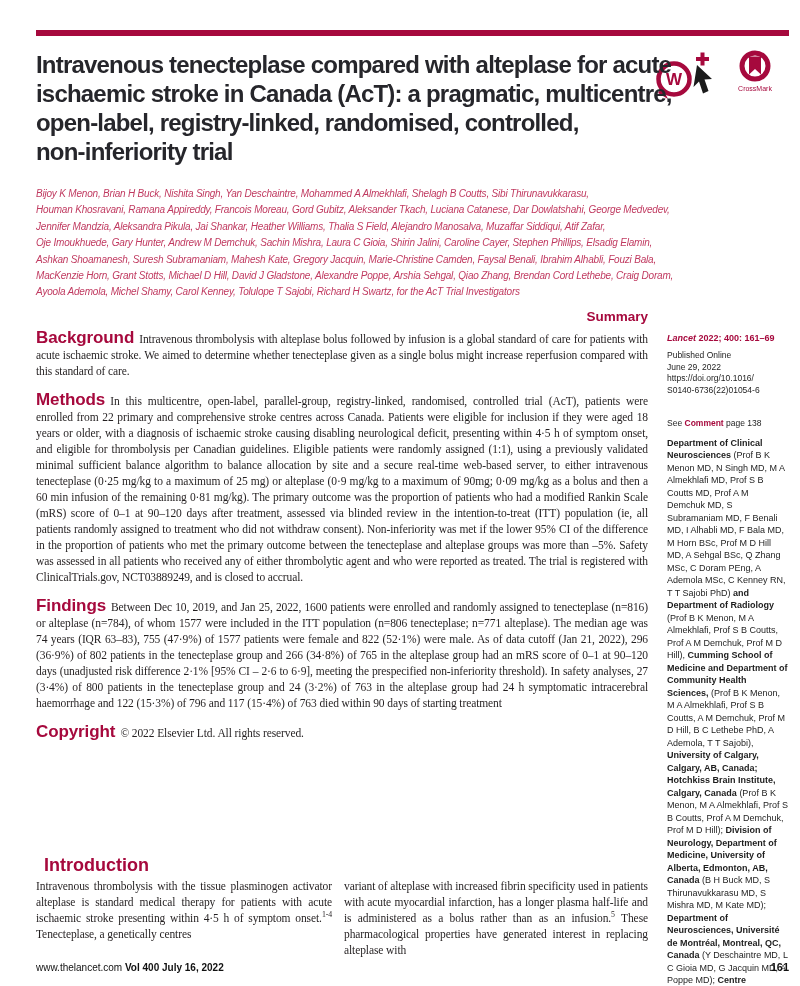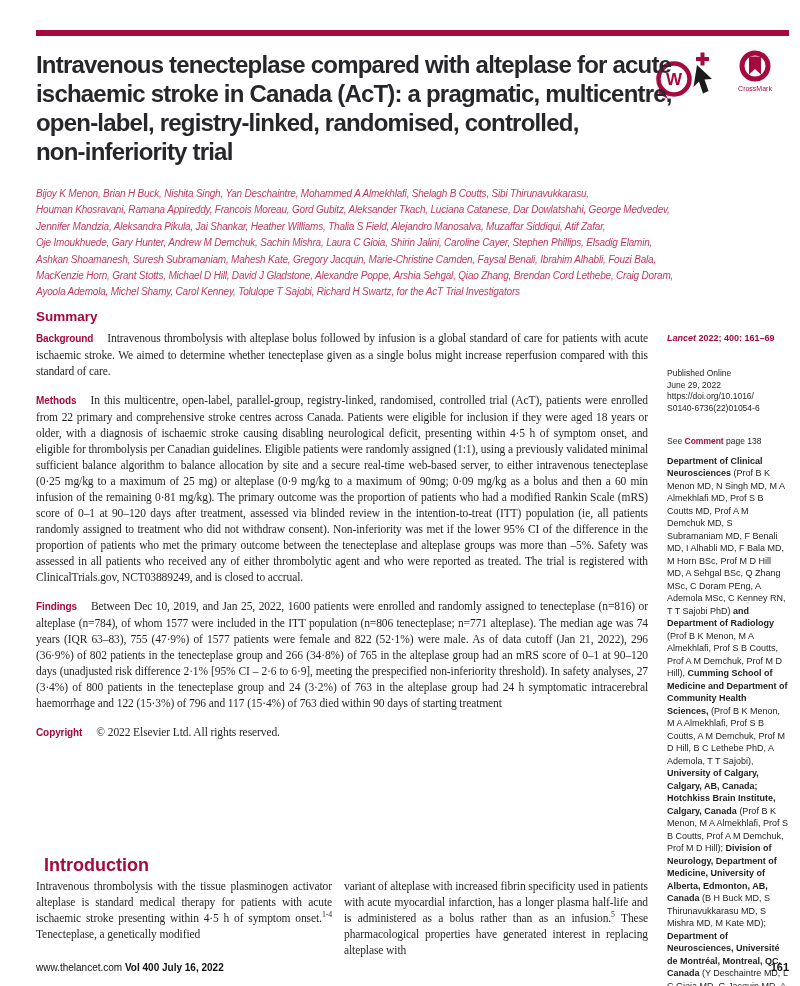--- a/index.html
+++ b/index.html
@@ -27,42 +27,42 @@
   
   .authors{
     position:absolute;left:36px;top:186px;margin:0;
     font-style:italic;font-size:10px;line-height:16.4px;letter-spacing:-0.2px;
     color:var(--pink);white-space:pre;
   }
   
   .summary{position:absolute;left:36px;top:309px;width:612px;}
   .summary h2{
     margin:0 0 6px 0;font-size:13.5px;line-height:15px;color:var(--red);
-    font-weight:700;font-family:"Liberation Sans",sans-serif;
+    font-weight:700;font-family:"Liberation Sans",sans-serif;text-align:right;
   }
   .summary p{
     margin:0 0 13px 0;font-family:"Liberation Serif",serif;
     font-size:11.5px;line-height:16px;letter-spacing:-0.1px;
     text-align:justify;color:var(--ink);
   }
-  .lead{font-family:"Liberation Sans",sans-serif;font-weight:700;font-size:10px;color:var(--red);padding-right:14px;}
+  .lead{font-family:"Liberation Sans",sans-serif;font-weight:700;font-size:17px;color:var(--red);padding-right:5px;}
   
   .intro{position:absolute;left:36px;top:858px;width:612px;}
   .intro h2{margin:0 0 5px 8px;font-size:18px;line-height:15px;color:var(--red);font-weight:700;}
   .cols{display:flex;gap:12px;}
   .col{
     font-family:"Liberation Serif",serif;font-size:11.5px;line-height:16px;
     letter-spacing:-0.1px;text-align:justify;color:var(--ink);
   }
   .col.left{width:296px;}
   .col.right{width:304px;}
   sup{font-size:68%;line-height:0;}
   
   .sidebar{position:absolute;left:667px;top:333px;width:122px;font-size:8.5px;line-height:11.5px;color:#1d1d1d;}
-  .cite{font-size:9px;line-height:11px;margin-bottom:24px;}
+  .cite{font-size:9px;line-height:11px;margin-bottom:6px;}
   .pub{margin-bottom:22px;white-space:pre-line;}
   .seec{margin-bottom:7px;}
   .affil{font-size:9px;line-height:12.5px;}
   .b{font-weight:700;}
   .i{font-style:italic;}
   .r{color:var(--red);}
   
   .footer{
     position:absolute;left:36px;top:961px;width:753px;
     display:flex;justify-content:space-between;align-items:baseline;
@@ -113,21 +113,21 @@
     <h2>Summary</h2>
     <p><span class="lead">Background</span><span>Intravenous thrombolysis with alteplase bolus followed by infusion is a global standard of care for patients with acute ischaemic stroke. We aimed to determine whether tenecteplase given as a single bolus might increase reperfusion compared with this standard of care.</span></p>
     <p><span class="lead">Methods</span><span>In this multicentre, open-label, parallel-group, registry-linked, randomised, controlled trial (AcT), patients were enrolled from 22 primary and comprehensive stroke centres across Canada. Patients were eligible for inclusion if they were aged 18 years or older, with a diagnosis of ischaemic stroke causing disabling neurological deficit, presenting within 4·5 h of symptom onset, and eligible for thrombolysis per Canadian guidelines. Eligible patients were randomly assigned (1:1), using a previously validated minimal sufficient balance algorithm to balance allocation by site and a secure real-time web-based server, to either intravenous tenecteplase (0·25 mg/kg to a maximum of 25 mg) or alteplase (0·9 mg/kg to a maximum of 90mg; 0·09 mg/kg as a bolus and then a 60 min infusion of the remaining 0·81 mg/kg). The primary outcome was the proportion of patients who had a modified Rankin Scale (mRS) score of 0–1 at 90–120 days after treatment, assessed via blinded review in the intention-to-treat (ITT) population (ie, all patients randomly assigned to treatment who did not withdraw consent). Non-inferiority was met if the lower 95% CI of the difference in the proportion of patients who met the primary outcome between the tenecteplase and alteplase groups was more than –5%. Safety was assessed in all patients who received any of either thrombolytic agent and who were reported as treated. The trial is registered with ClinicalTrials.gov, NCT03889249, and is closed to accrual.</span></p>
     <p><span class="lead">Findings</span><span>Between Dec 10, 2019, and Jan 25, 2022, 1600 patients were enrolled and randomly assigned to tenecteplase (n=816) or alteplase (n=784), of whom 1577 were included in the ITT population (n=806 tenecteplase; n=771 alteplase). The median age was 74 years (IQR 63–83), 755 (47·9%) of 1577 patients were female and 822 (52·1%) were male. As of data cutoff (Jan 21, 2022), 296 (36·9%) of 802 patients in the tenecteplase group and 266 (34·8%) of 765 in the alteplase group had an mRS score of 0–1 at 90–120 days (unadjusted risk difference 2·1% [95% CI – 2·6 to 6·9], meeting the prespecified non-inferiority threshold). In safety analyses, 27 (3·4%) of 800 patients in the tenecteplase group and 24 (3·2%) of 763 in the alteplase group had 24 h symptomatic intracerebral haemorrhage and 122 (15·3%) of 796 and 117 (15·4%) of 763 died within 90 days of starting treatment</span></p>
     <p><span class="lead">Copyright</span><span>© 2022 Elsevier Ltd. All rights reserved.</span></p>
   </section>
 
   <section class="intro">
     <h2>Introduction</h2>
     <div class="cols">
-      <div class="col left"><span>Intravenous thrombolysis with the tissue plasminogen activator alteplase is standard medical therapy for patients with acute ischaemic stroke presenting within 4·5 h of symptom onset.</span><sup>1-4</sup><span> Tenecteplase, a genetically modified</span></div>
+      <div class="col left"><span>Intravenous thrombolysis with the tissue plasminogen activator alteplase is standard medical therapy for patients with acute ischaemic stroke presenting within 4·5 h of symptom onset.</span><sup>1-4</sup><span> Tenecteplase, a genetically centres</span></div>
       <div class="col right"><span>variant of alteplase with increased fibrin specificity used in patients with acute myocardial infarction, has a longer plasma half-life and is administered as a bolus rather than as an infusion.</span><sup>5</sup><span> These pharmacological properties have generated interest in replacing alteplase with</span></div>
     </div>
   </section>
 
   <aside class="sidebar">
     <div class="cite"><span class="b i r">Lancet</span><span class="b r"> 2022; 400: 161–69</span></div>
     <div class="pub">Published Online
 June 29, 2022
 https://doi.org/10.1016/
 S0140-6736(22)01054-6</div>

